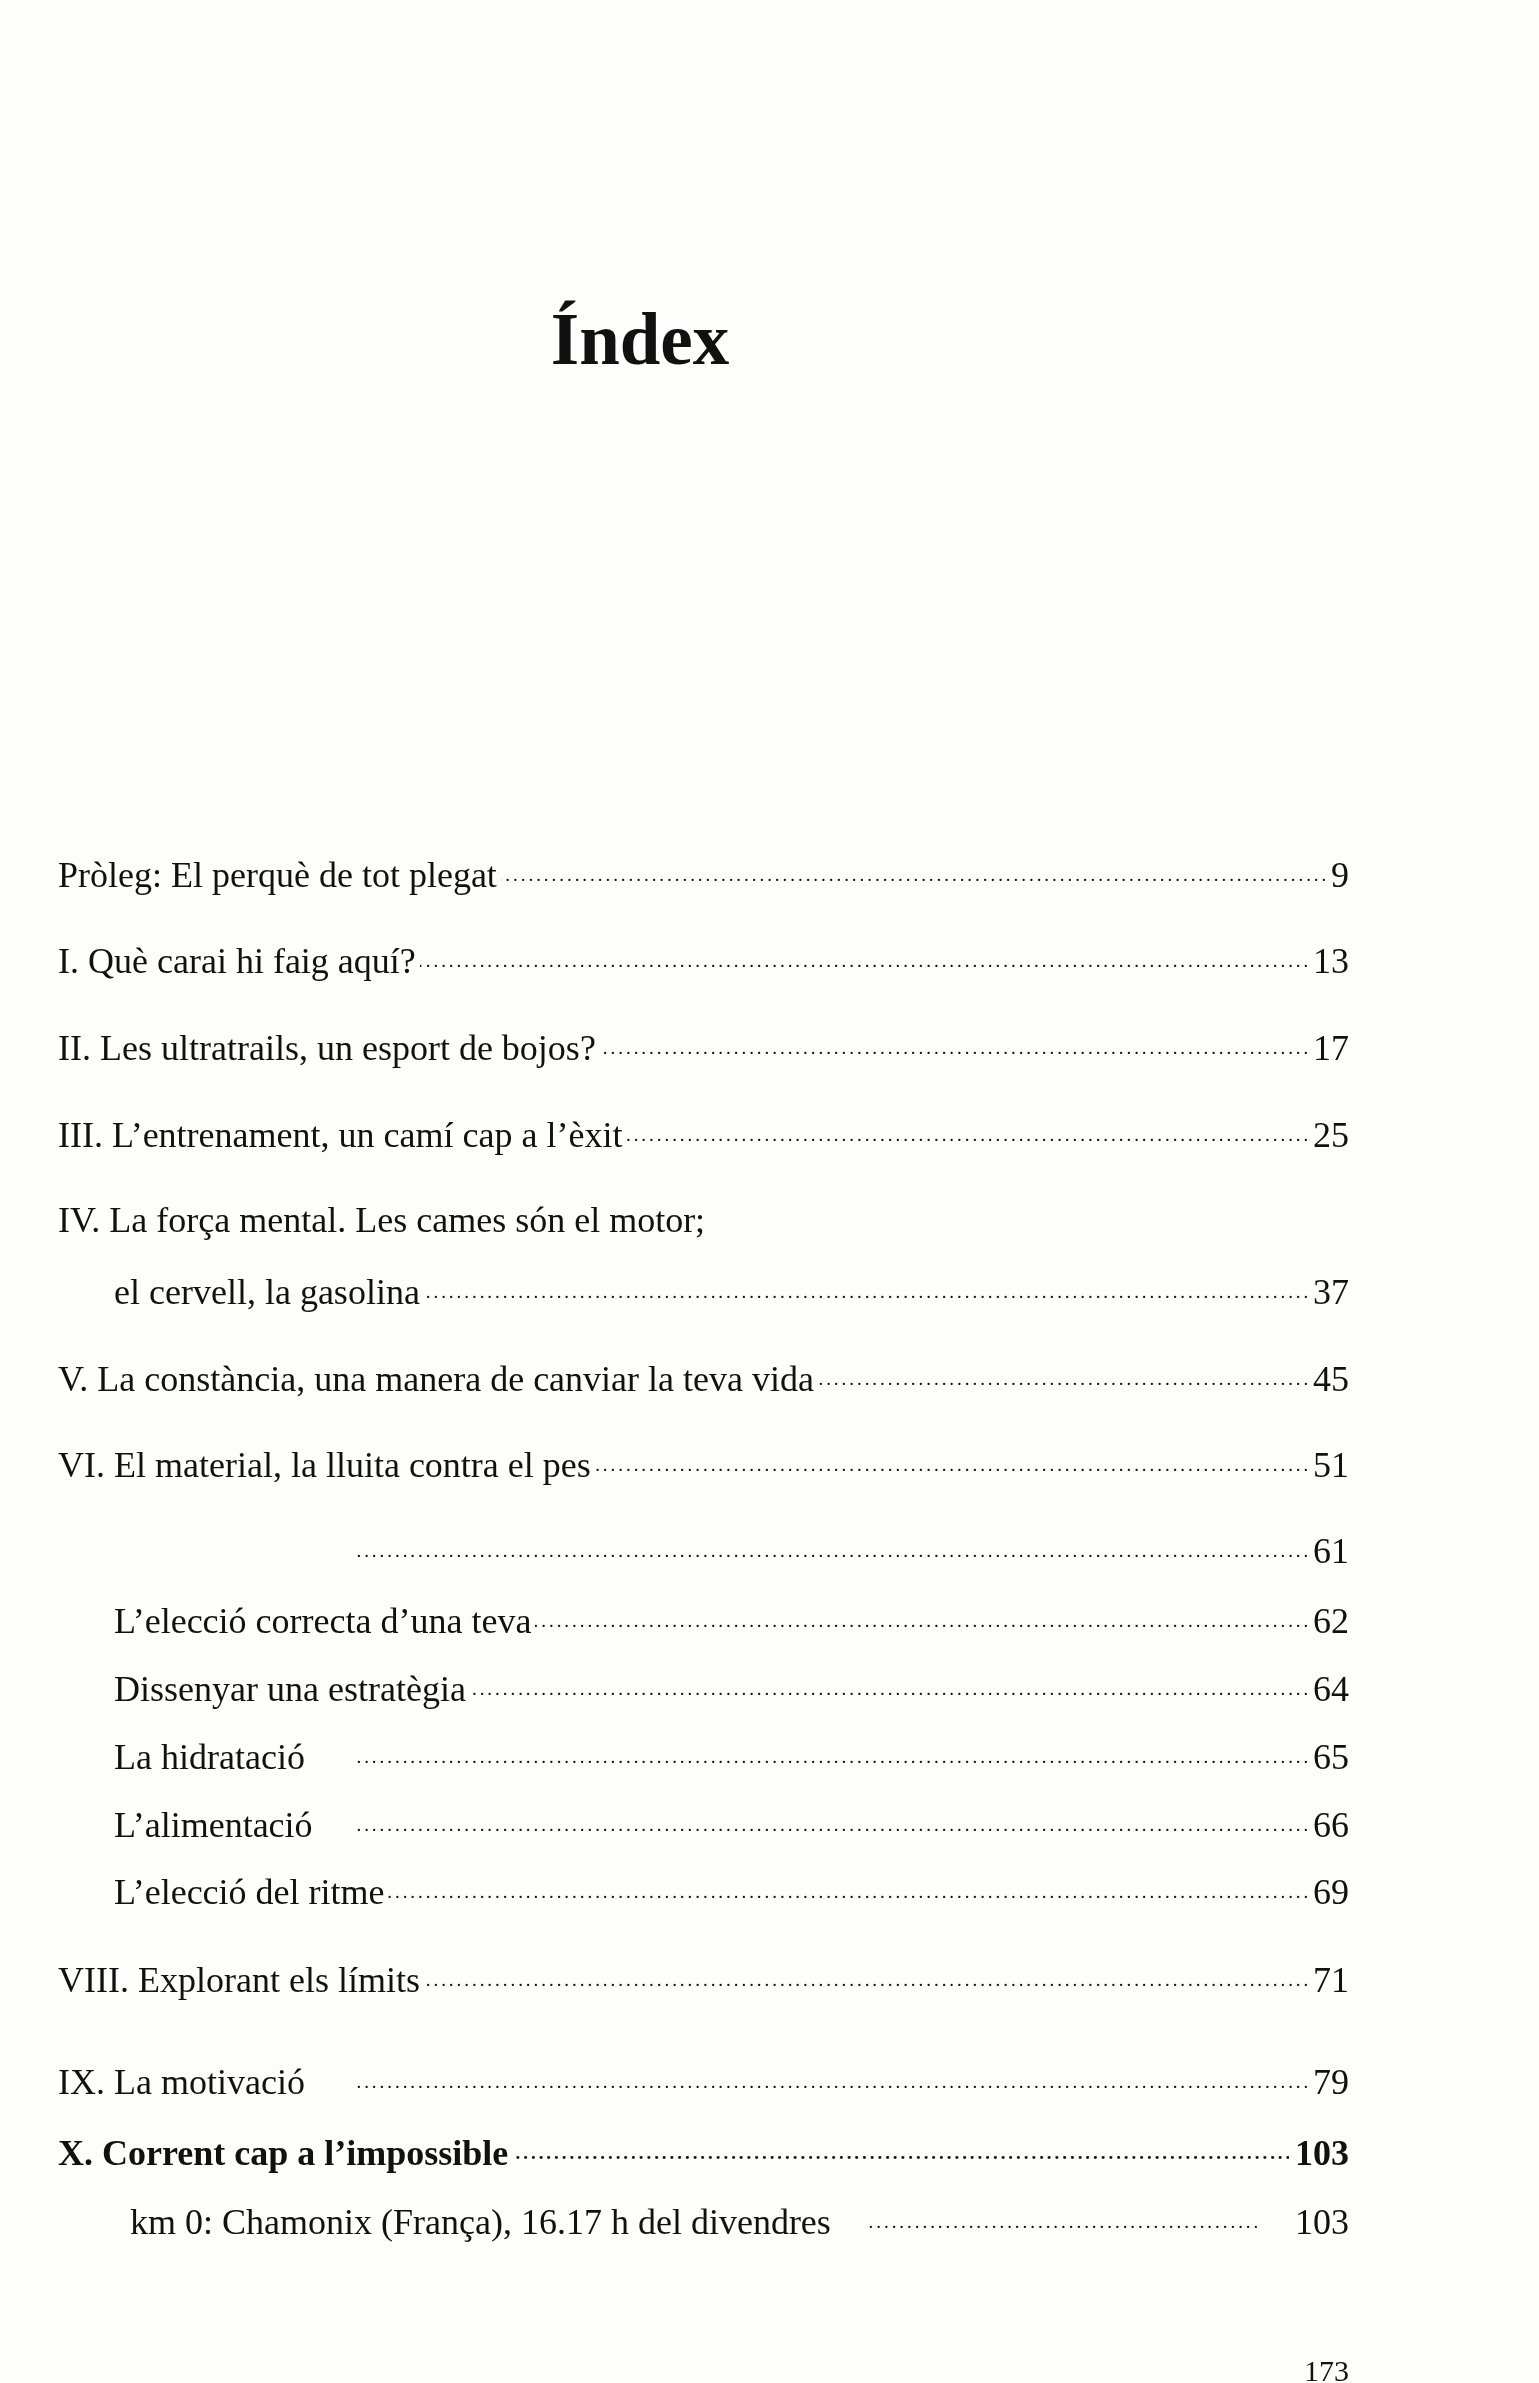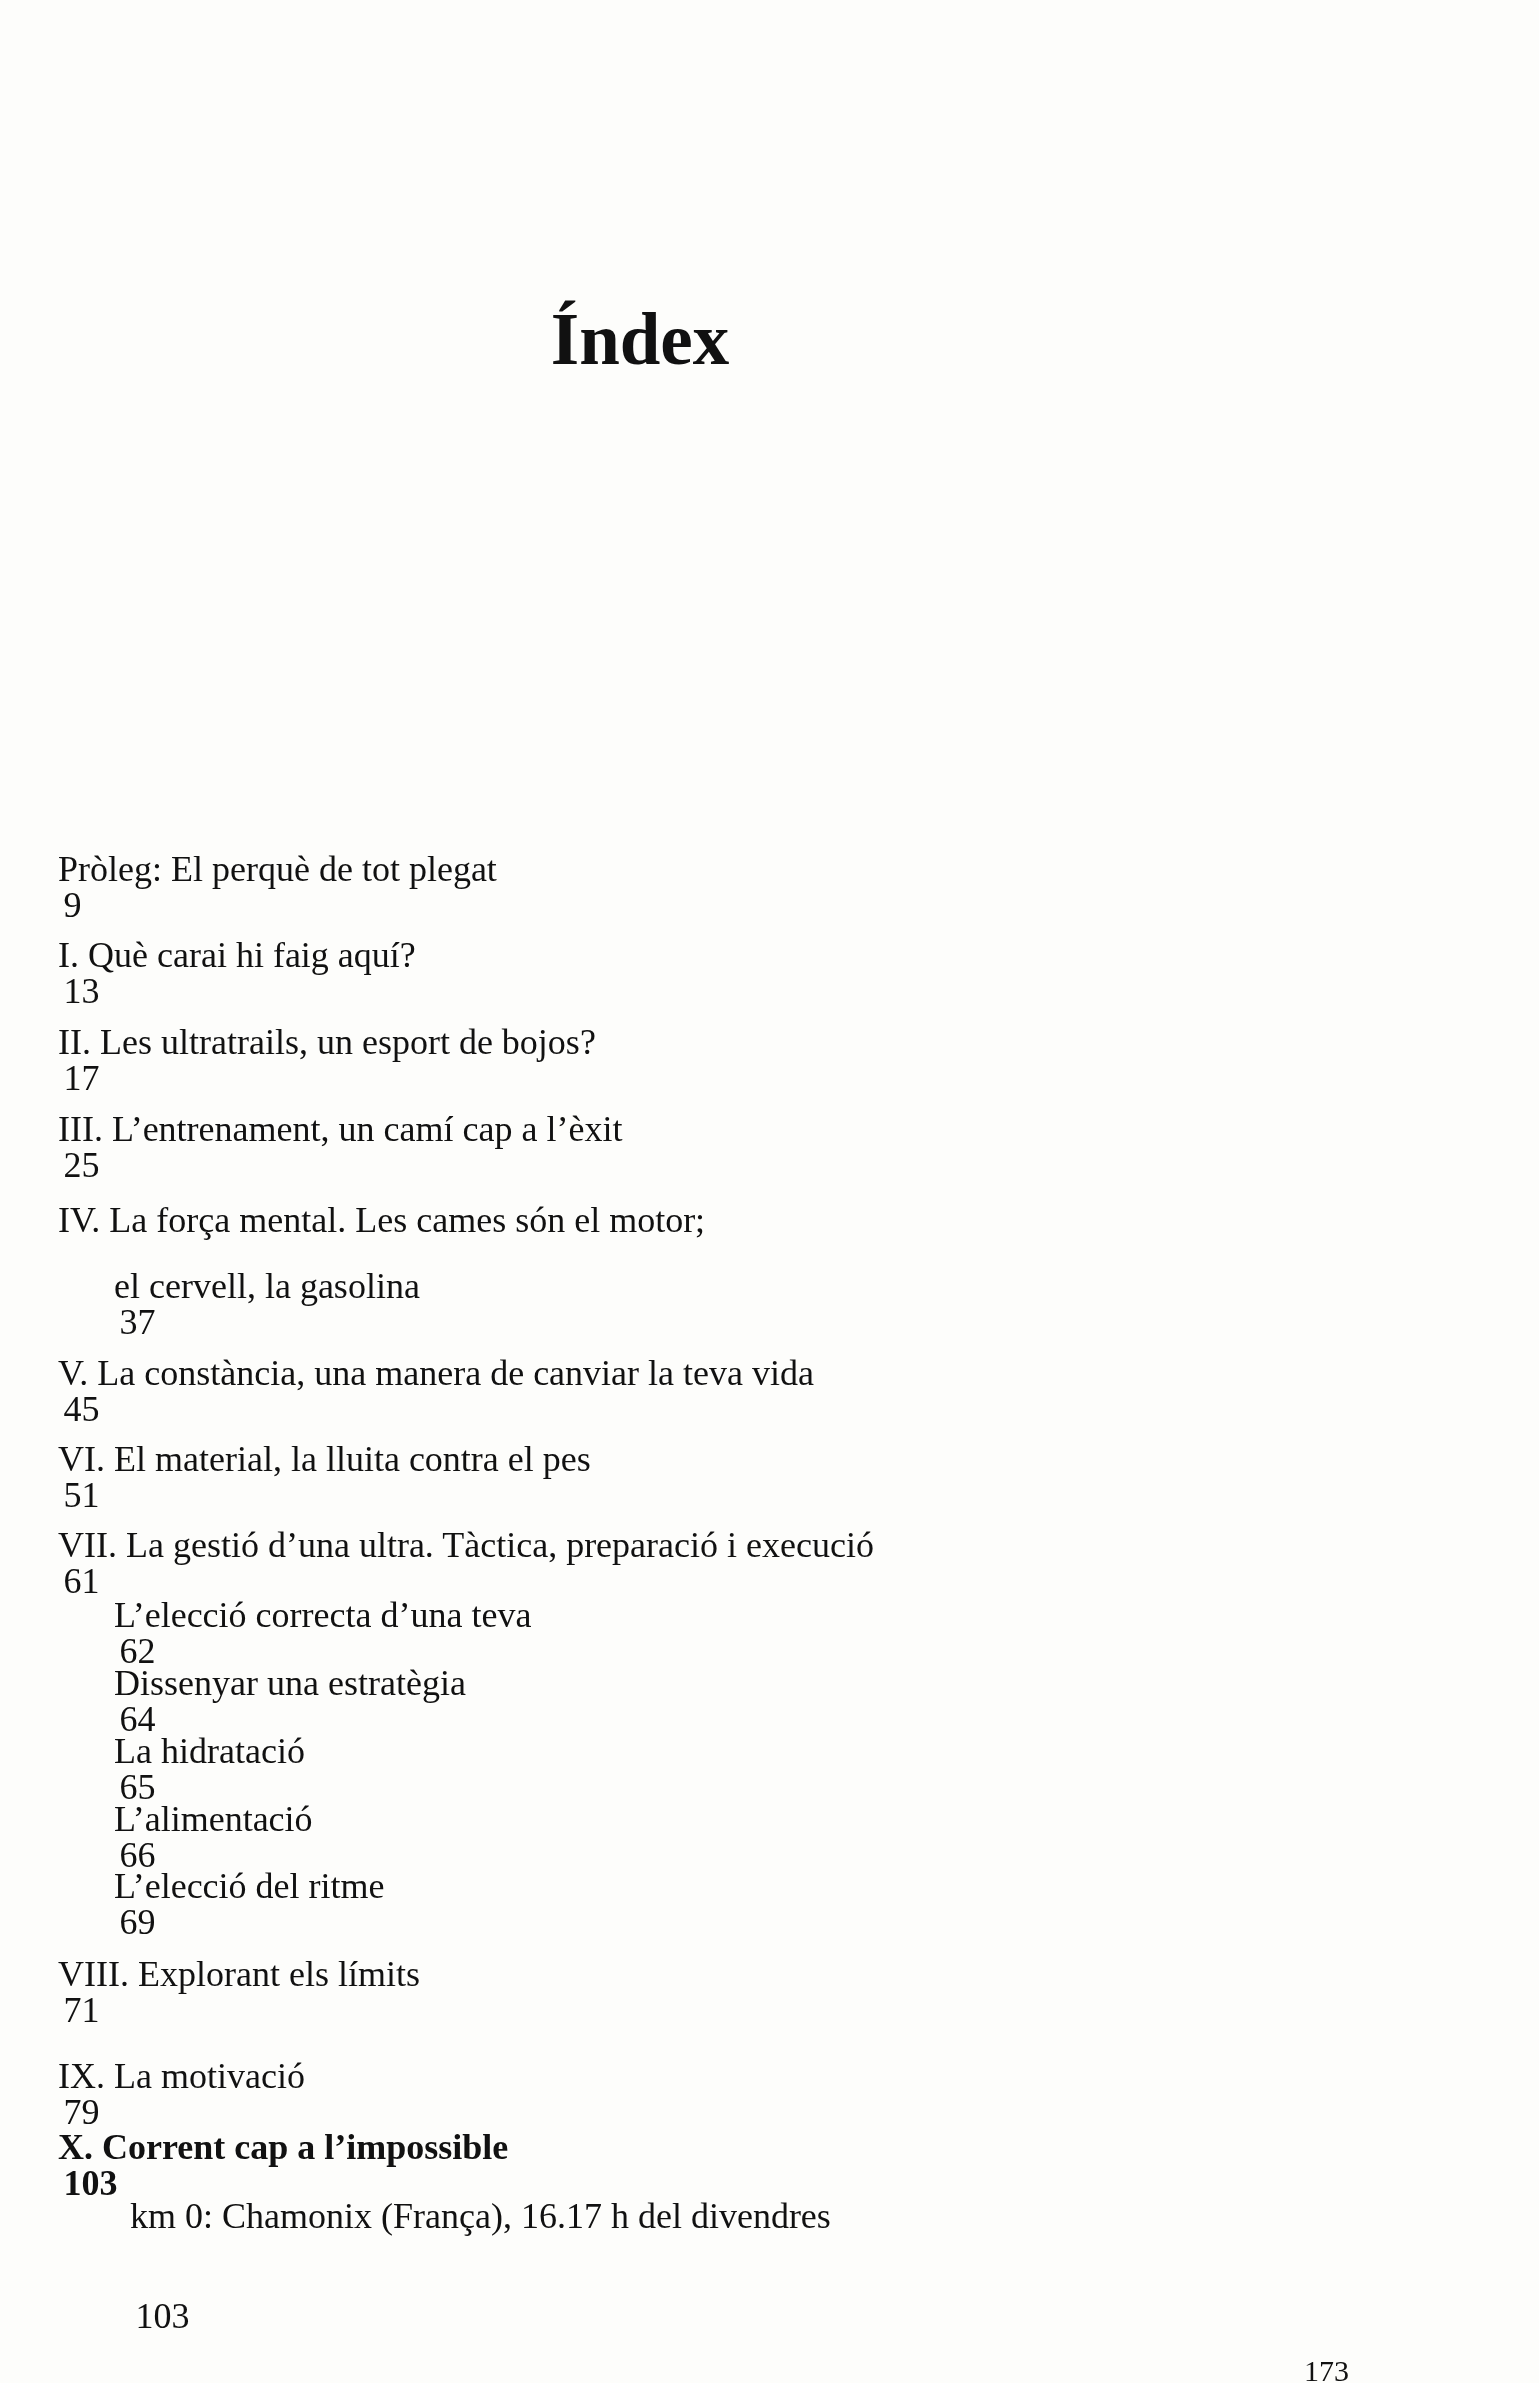--- a/index.html
+++ b/index.html
@@ -10,21 +10,21 @@
     font-family: "Liberation Serif", "DejaVu Serif", serif;
     color: #111;
   }
   .title {
     position: absolute; left: 0; width: 1280px; top: 298px;
     text-align: center; font-size: 73px; font-weight: bold; letter-spacing: 0px;
   }
   .toc { position: absolute; left: 0; top: 0; width: 1539px; }
   .entry {
     position: absolute; right: 190px; display: flex; align-items: baseline;
-    font-size: 36px; line-height: 1; flex-direction: column;
+    font-size: 36px; line-height: 1;
   }
   .entry .label { white-space: nowrap; padding-right: 3.7px; }
   .entry .leader {
     flex: 1; overflow: hidden; white-space: nowrap; height: 1em;
     position: relative;
   }
   .entry .leader::after {
     content: ". . . . . . . . . . . . . . . . . . . . . . . . . . . . . . . . . . . . . . . . . . . . . . . . . . . . . . . . . . . . . . . . . . . . . . . . . . . . . . . . . . . . . . . . . . . . . . . . . . . . . . . . . . . . . . . . . . . . . . . . . . . .";
     position: absolute; right: 0; bottom: 0.15em; font-size: 19px; letter-spacing: -0.9px;
   }
@@ -70,21 +70,20 @@
     <span class="label">V. La constància, una manera de canviar la teva vida</span>
     <span class="leader"></span>
     <span class="page">45</span>
   </div>
   <div class="entry" style="left:58px; top:1441px;">
     <span class="label">VI. El material, la lluita contra el pes</span>
     <span class="leader"></span>
     <span class="page">51</span>
   </div>
   <div class="entry" style="left:58px; top:1527px;">
-    <span class="label">VII. La gestió d’una ultra. Tàctica, preparació i execució</span>
     <span class="leader"></span>
     <span class="page">61</span>
   </div>
   <div class="entry" style="left:114px; top:1597px;">
     <span class="label">L’elecció correcta d’una teva</span>
     <span class="leader"></span>
     <span class="page">62</span>
   </div>
   <div class="entry" style="left:114px; top:1665px;">
     <span class="label">Dissenyar una estratègia</span>

